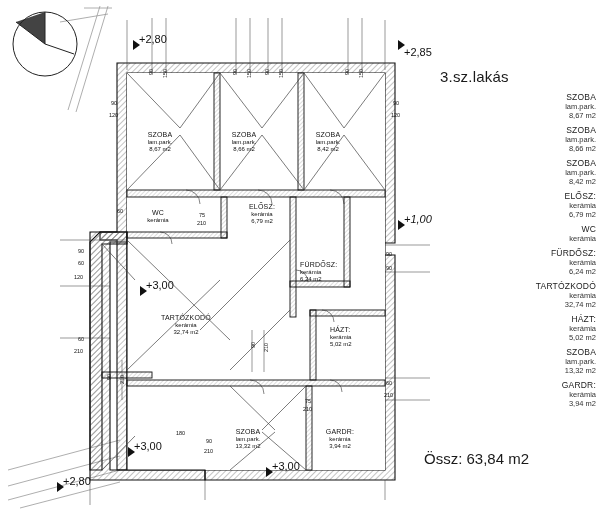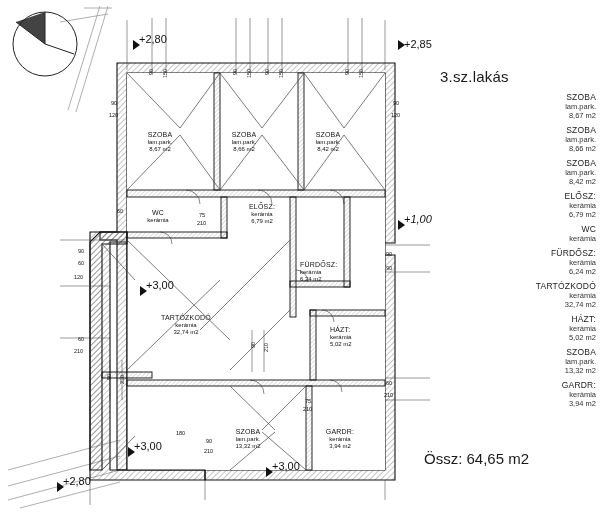--- a/index.html
+++ b/index.html
@@ -288,21 +288,21 @@
   <span class="m">lam.park.</span>
   <span class="a">13,32 m2</span>
 </div>
 <div class="rlab" style="left:312px; top:428px; width:56px;">
   <span class="n">GARDR:</span>
   <span class="m">kerámia</span>
   <span class="a">3,94 m2</span>
 </div>
 
 <div class="tag" style="left:139px; top:33px;">+2,80</div>
-<div class="tag" style="left:404px; top:38px;">+2,85</div>
+<div class="tag" style="left:404px; top:46px;">+2,85</div>
 <div class="tag" style="left:404px; top:213px;font-style:italic;">+1,00</div>
 <div class="tag" style="left:146px; top:279px;">+3,00</div>
 <div class="tag" style="left:134px; top:440px;">+3,00</div>
 <div class="tag" style="left:272px; top:460px;">+3,00</div>
 <div class="tag" style="left:63px;  top:475px;">+2,80</div>
 
 <div class="dim" style="left:111px; top:100px;">90</div>
 <div class="dim" style="left:109px; top:112px;">120</div>
 <div class="dim" style="left:393px; top:100px;">90</div>
 <div class="dim" style="left:391px; top:112px;">120</div>
@@ -384,13 +384,13 @@
     <span class="mt">lam.park.</span>
     <span class="ar">13,32 m2</span>
   </div>
   <div class="legend-item">
     <span class="nm">GARDR:</span>
     <span class="mt">kerámia</span>
     <span class="ar">3,94 m2</span>
   </div>
 </div>
 
-<div class="total">Össz: 64,65 m2</div>
+<div class="total">Össz: 63,84 m2</div>
 
 </body></html>

